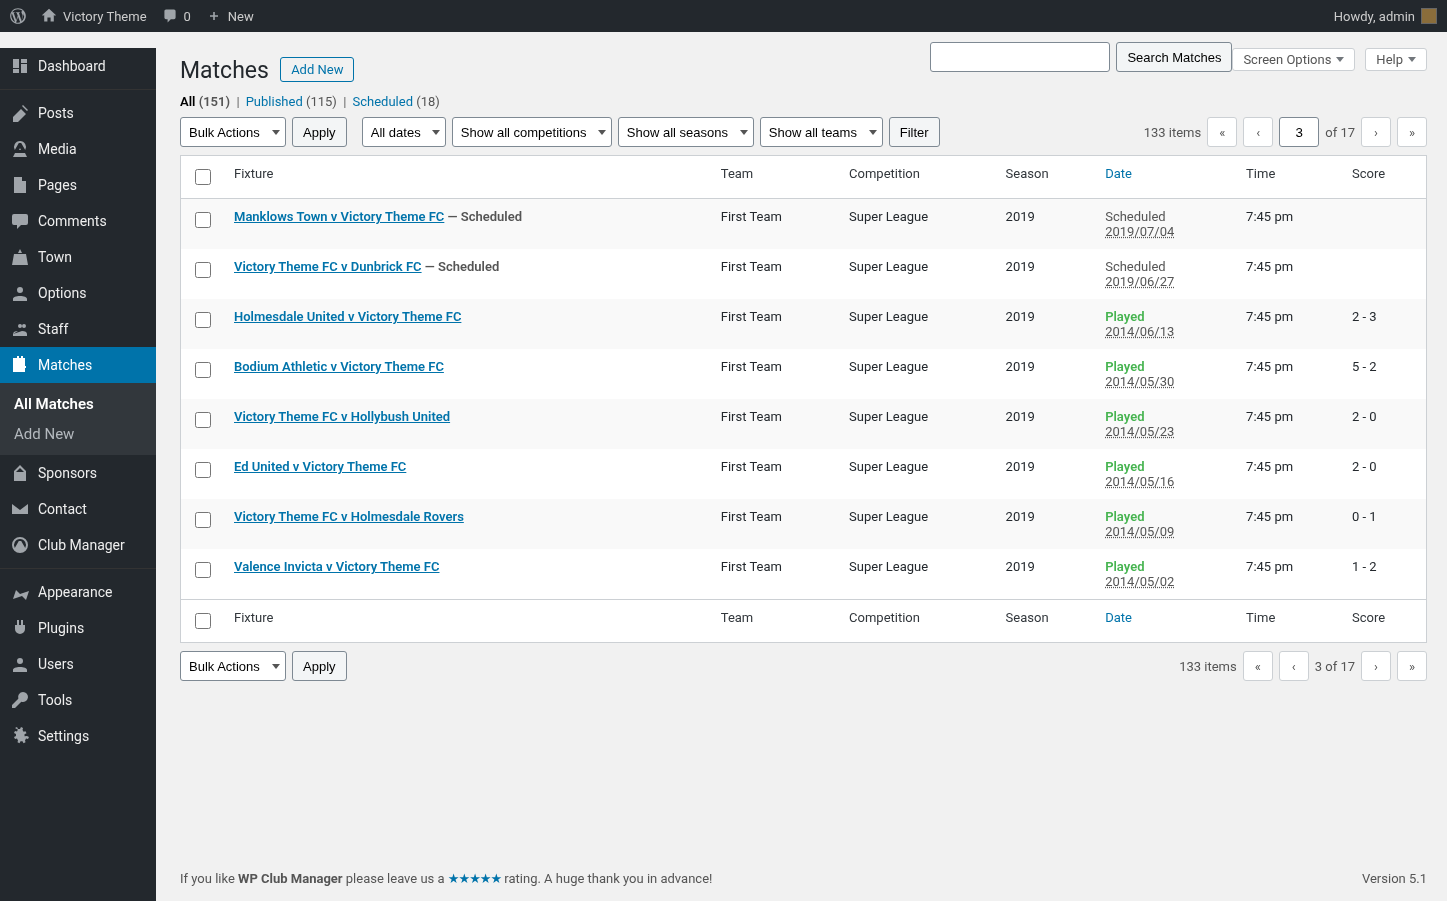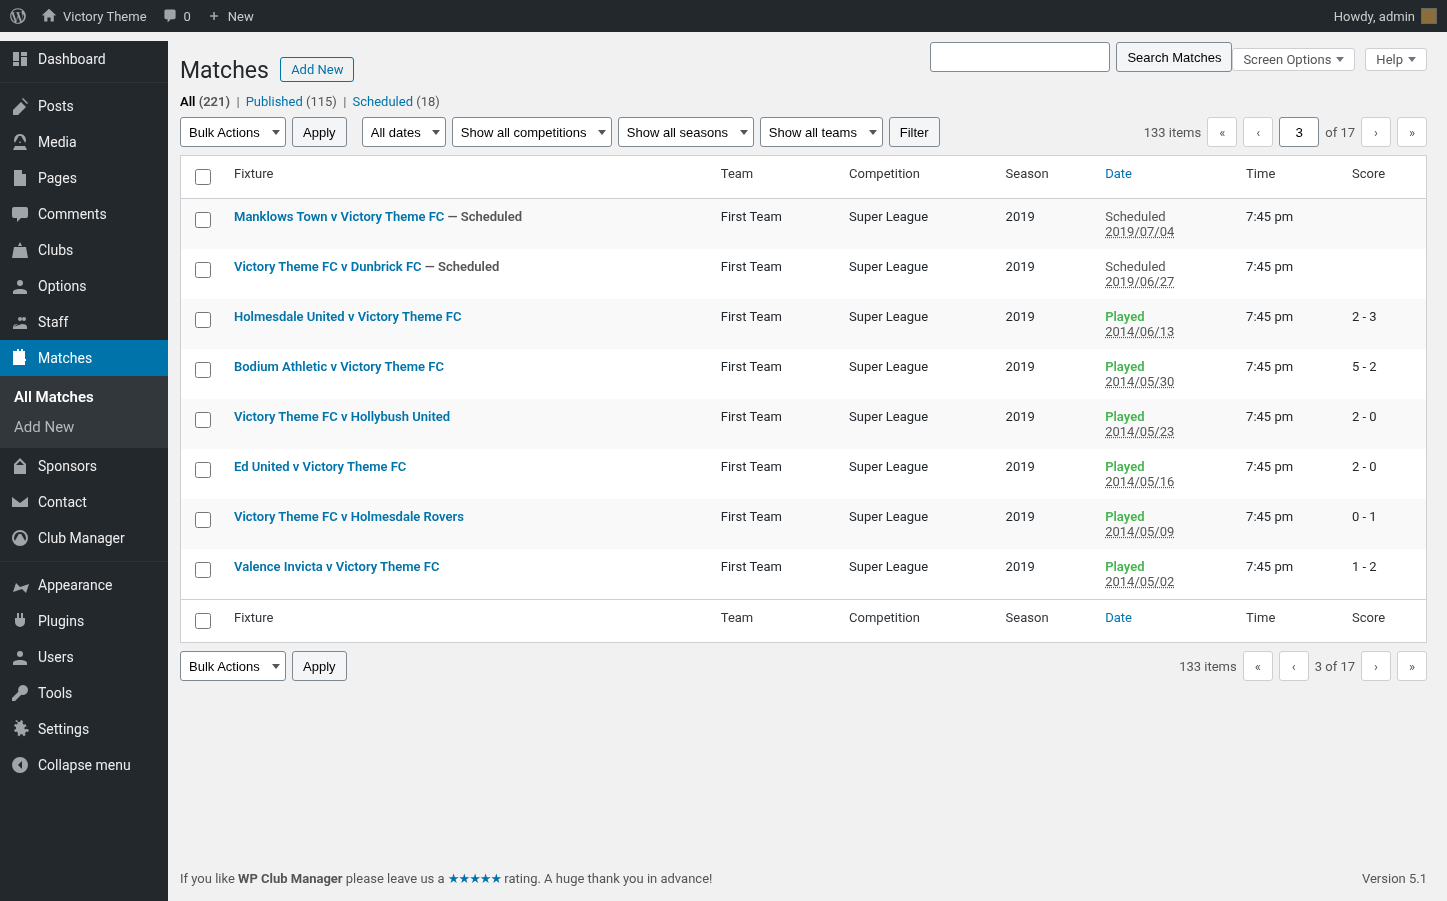--- a/index.html
+++ b/index.html
@@ -18,21 +18,21 @@
   a{color:var(--wp-blue);text-decoration:none;}
 
   
   #adminbar{background:#23282d;height:32px;width:100%;display:flex;align-items:center;color:#eee;font-size:13px;padding:0 10px;justify-content:space-between;position:fixed;top:0;left:0;right:4px;z-index:100;}
   #adminbar .left, #adminbar .right{display:flex;align-items:center;gap:15px;}
   #adminbar .item{display:flex;align-items:center;gap:6px;color:#ccc;}
   #adminbar svg{width:16px;height:16px;fill:#a0a5aa;}
   .avatar{width:16px;height:16px;background:#8a6d3b;border:1px solid #666;}
 
   
-  #sidebar{position:fixed;top:41px;left:0;bottom:0;width:168px;background:var(--wp-sidebar);color:#eee;font-size:14px;overflow-y:auto;}
+  #sidebar{position:fixed;top:48px;left:0;bottom:0;width:156px;background:var(--wp-sidebar);color:#eee;font-size:14px;overflow-y:auto;}
   #sidebar .menu-item{display:flex;align-items:center;gap:8px;padding:8px 10px;color:#eee;cursor:pointer;}
   #sidebar .menu-item svg{width:20px;height:20px;fill:#a0a5aa;flex:none;}
   #sidebar .menu-item.active{background:var(--wp-sidebar-active);color:#fff;position:relative;}
   #sidebar .menu-item.active svg{fill:#fff;}
   #sidebar .menu-item.active::after{content:"";position:absolute;right:-8px;top:50%;margin-top:-8px;border:8px solid transparent;border-right-color:var(--wp-bg);}
   #sidebar .submenu{background:#32373c;padding:6px 0;}
   #sidebar .submenu .sub-item{padding:6px 12px 6px 14px;color:#b4b9be;font-size:15px;cursor:pointer;}
   #sidebar .submenu .sub-item.current{color:#fff;font-weight:600;}
   #sidebar hr{border:none;border-top:1px solid #333;margin:5px 0;}
 
@@ -66,21 +66,21 @@
   .pagination .page-input{width:40px;height:30px;text-align:center;border:1px solid #7e8993;border-radius:3px;}
 
   
   table.wp-list{width:100%;border-spacing:0;background:#fff;border:1px solid var(--wp-border);}
   table.wp-list th, table.wp-list td{padding:10px;text-align:left;vertical-align:top;font-size:13px;}
   table.wp-list thead th, table.wp-list tfoot th{border-bottom:1px solid var(--wp-border);font-weight:400;color:#32373c;}
   table.wp-list tfoot th{border-bottom:none;border-top:1px solid var(--wp-border);}
   table.wp-list tbody tr:nth-child(odd){background:#f9f9f9;}
   table.wp-list .cb{width:30px;}
   table.wp-list input[type=checkbox]{width:16px;height:16px;}
-  .fixture-link{color:var(--wp-blue);font-weight:600;}
+  .fixture-link{color:var(--wp-blue);font-weight:600;text-decoration:underline;}
   .post-state{color:#555;font-weight:600;text-align:right;}
   .status-scheduled{color:#555;}
   .status-played{color:var(--played-green);font-weight:600;}
   .date-abbr{text-decoration:underline dotted;color:#555;}
   th.sortable a{color:var(--wp-blue);}
 
   
   #wpfooter{padding:15px 20px;display:flex;justify-content:space-between;color:#555;font-size:13px;}
   .stars{color:var(--wp-blue);letter-spacing:-1px;}
 </style>
@@ -151,21 +151,21 @@
       <div class="menu-item">
        <svg viewBox="0 0 20 20">
           <path d="M4 3h12a2 2 0 012 2v7a2 2 0 01-2 2h-5l-4 4v-4H4a2 2 0 01-2-2V5a2 2 0 012-2z"></path>
         </svg>
        <span>Comments</span>
      </div>
       <div class="menu-item">
        <svg viewBox="0 0 20 20">
           <path d="M10 2l2 4h-4l2-4zM4 7h12l2 11H2L4 7z"></path>
         </svg>
-       <span>Clubs</span>
+       <span>Town</span>
      </div>
       <div class="menu-item">
        <svg viewBox="0 0 20 20">
           <path d="M7 7a3 3 0 116 0 3 3 0 01-6 0zm-4 9c0-2 3-3 7-3s7 1 7 3v2H3v-2z"></path>
         </svg>
        <span>Options</span>
      </div>
       <div class="menu-item">
        <svg viewBox="0 0 20 20">
           <path d="M8 7a2 2 0 114 0 2 2 0 01-4 0zm-5 8c0-2 2-3 5-3m4 0c3 0 5 1 5 3v2H3v-2z M14 5a2 2 0 110 4 2 2 0 010-4z"></path>
@@ -223,26 +223,20 @@
        <svg viewBox="0 0 20 20">
           <path d="M13 2a5 5 0 00-4.7 6.7L2 15v3h3l6.3-6.3A5 5 0 1013 2z"></path>
         </svg>
        <span>Tools</span>
      </div>
       <div class="menu-item">
        <svg viewBox="0 0 20 20">
           <path d="M10 7a3 3 0 110 6 3 3 0 010-6zm7 3l2 1-1 2-2-.5a7 7 0 01-1 1.7l.5 2-2 1-1-2a7 7 0 01-2 0l-1 2-2-1 .5-2a7 7 0 01-1-1.7l-2 .5-1-2 2-1a7 7 0 010-2l-2-1 1-2 2 .5a7 7 0 011-1.7L5 2l2-1 1 2a7 7 0 012 0l1-2 2 1-.5 2a7 7 0 011 1.7l2-.5 1 2-2 1a7 7 0 010 2z"></path>
         </svg>
        <span>Settings</span>
-     </div>
-      <div class="menu-item">
-       <svg viewBox="0 0 20 20">
-          <path d="M10 2a8 8 0 110 16 8 8 0 010-16zm2 4l-4 4 4 4"></path>
-        </svg>
-       <span>Collapse menu</span>
      </div>
     </div>
 </div>
 
 <div id="main">
   <div class="wrap">
 
     <div class="top-actions">
       <div class="screen-btn">
         <span>Screen Options</span>
@@ -256,21 +250,21 @@
 
     <h1 class="page-title">Matches</h1>
     <a class="page-title-action">Add New</a>
 
     <div class="search-area">
       <input class="search-input" type="text" style="">
       <button class="btn">Search Matches</button>
     </div>
 
     <ul class="subsubsub">
-      <li><span class="current"><span>All</span> <span class="count">(221)</span></span> &nbsp;|</li>
+      <li><span class="current"><span>All</span> <span class="count">(151)</span></span> &nbsp;|</li>
       <li><a><span>Published</span> <span class="count">(115)</span></a> &nbsp;|</li>
       <li><a><span>Scheduled</span> <span class="count">(18)</span></a></li>
     </ul>
 
     <div class="tablenav">
       <span class="select-wrap"><select><option>Bulk Actions</option></select></span>
       <button class="btn">Apply</button>
       &nbsp;
       <span class="select-wrap"><select><option>All dates</option></select></span>
       <span class="select-wrap"><select><option>Show all competitions</option></select></span>

